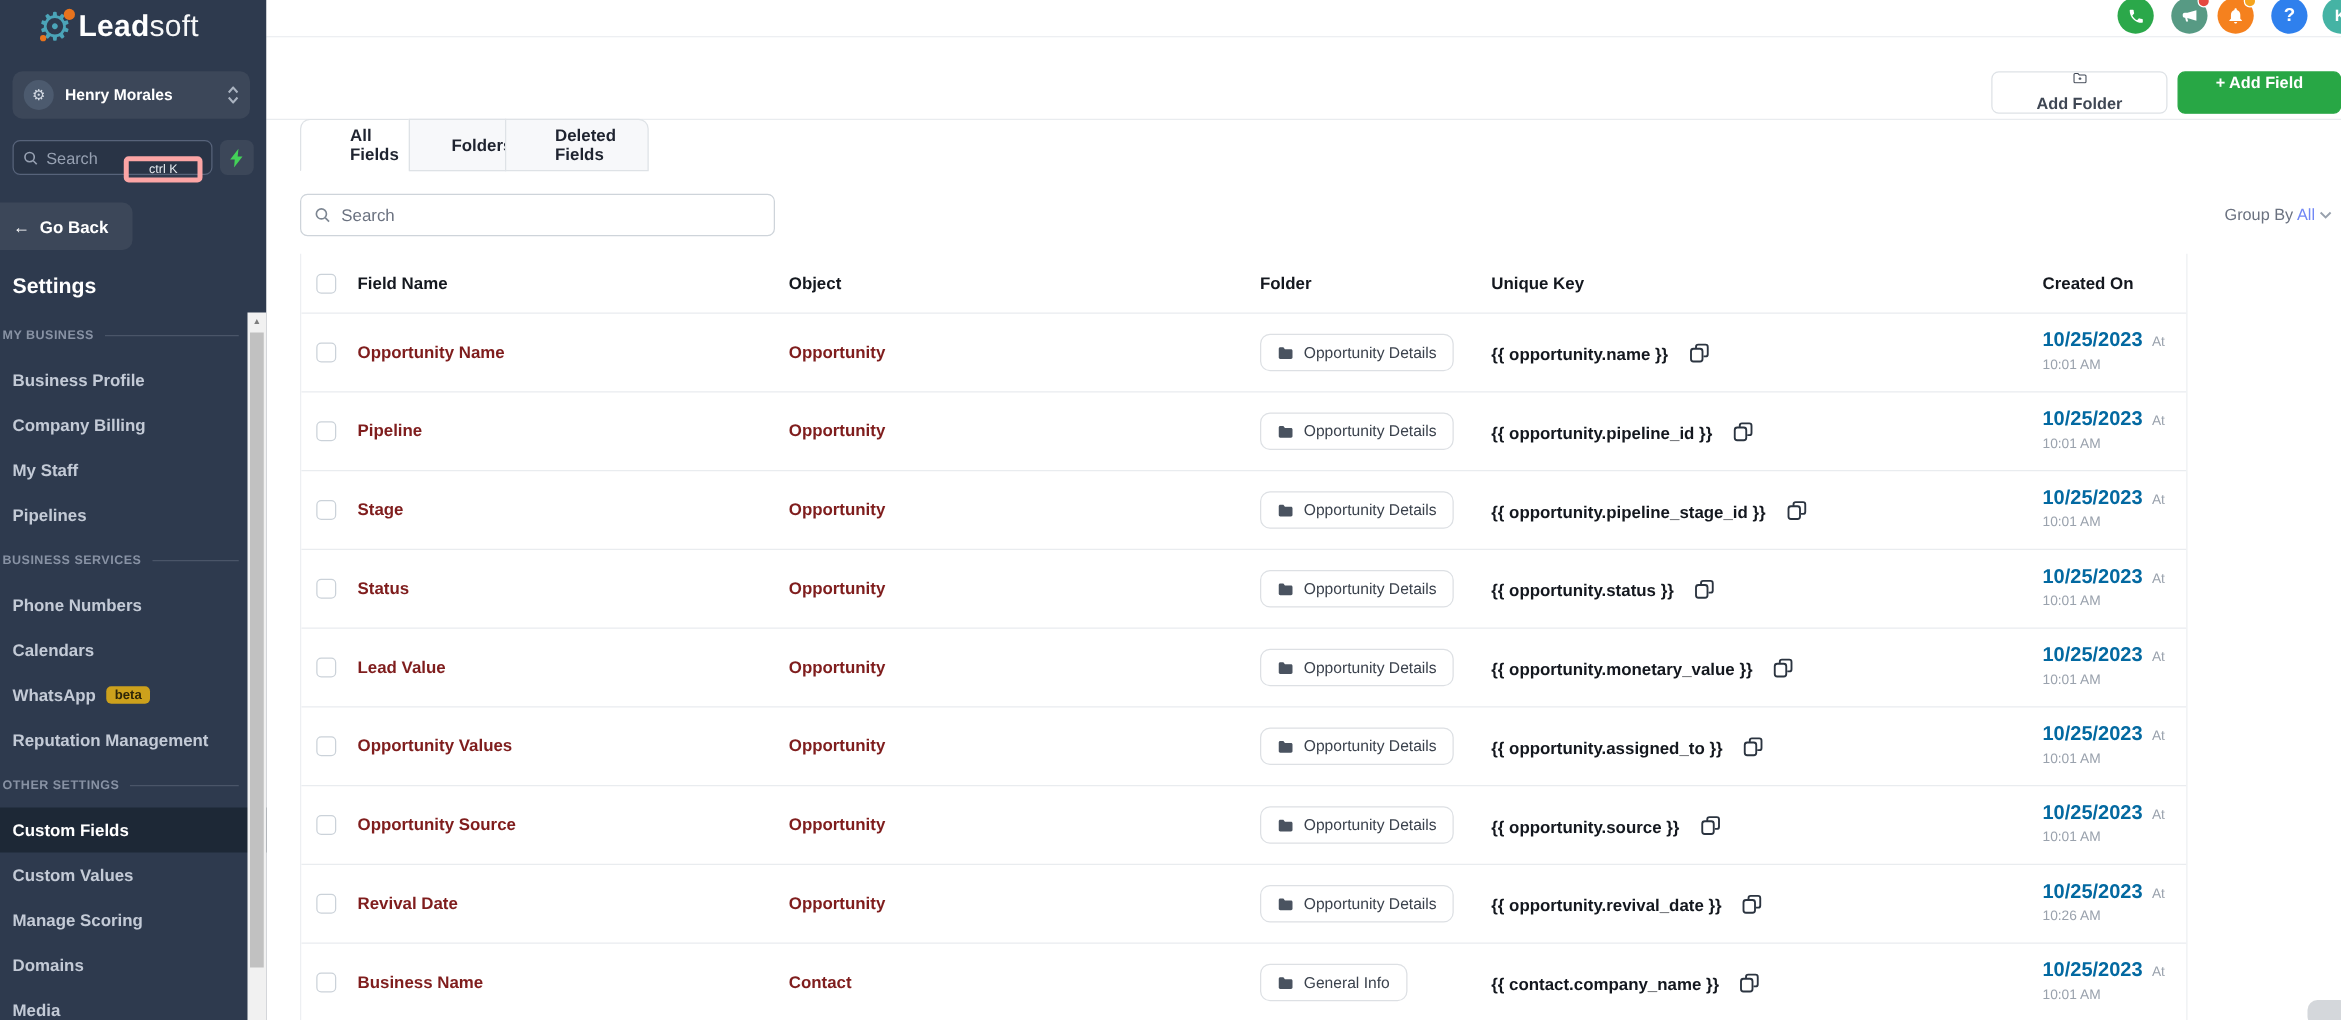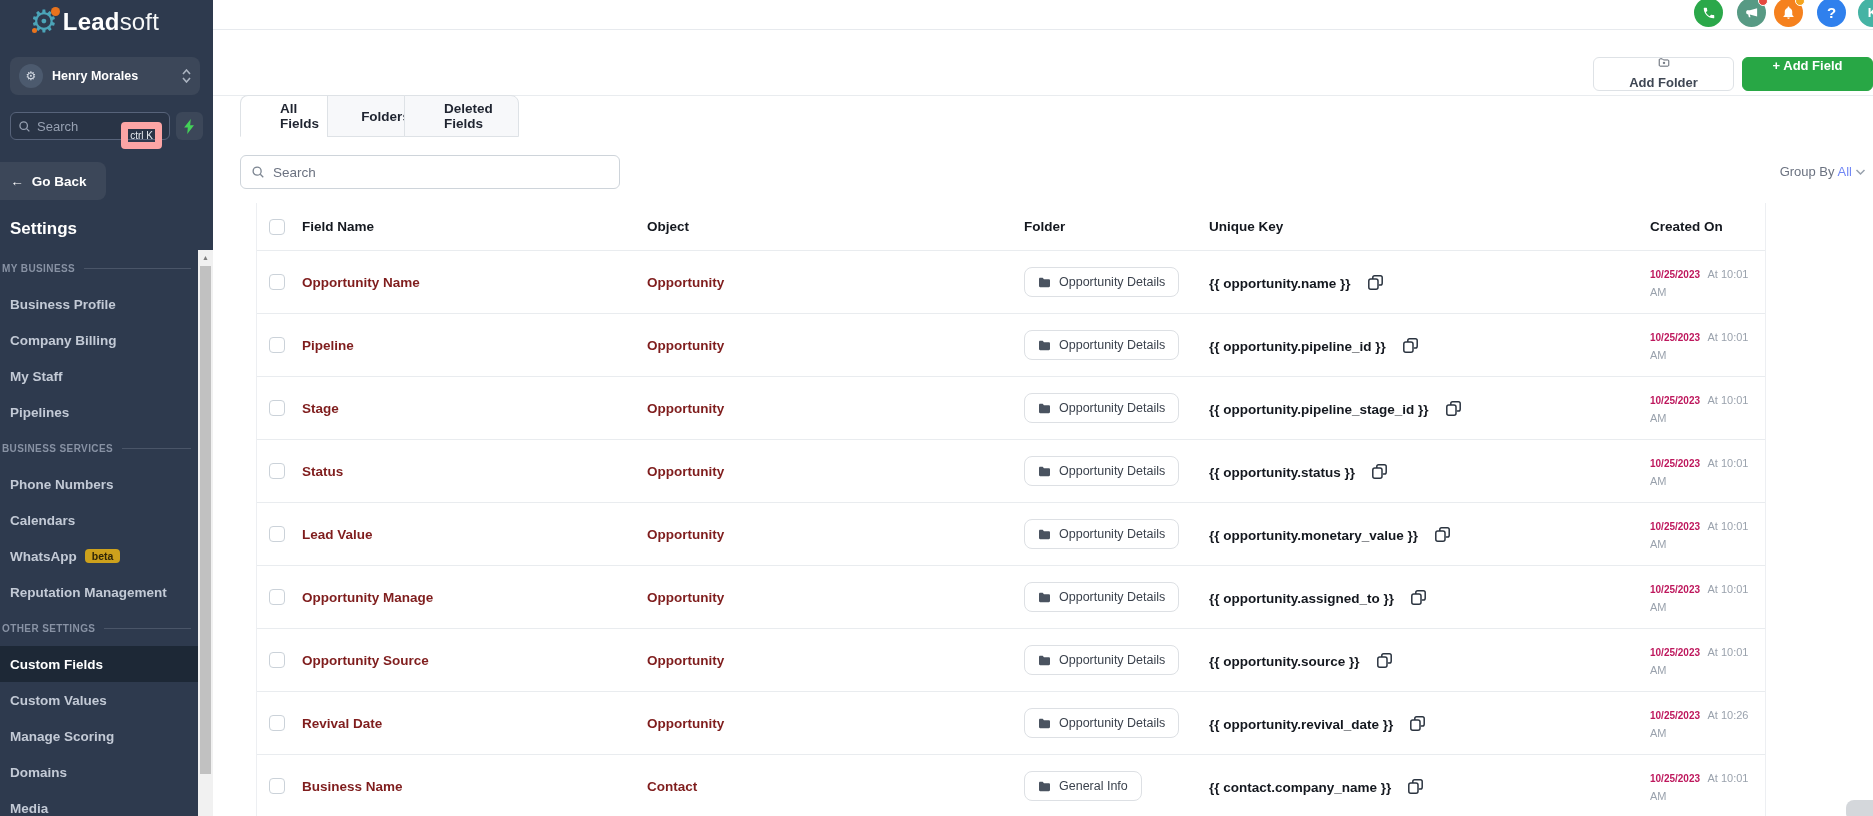--- a/index.html
+++ b/index.html
@@ -21,21 +21,21 @@
   .user-pill { position:absolute; left:10px; top:57px; width:190px; height:38px; background:#3c4759; border-radius:8px;
     display:flex; align-items:center; gap:9px; padding:0 9px; cursor:pointer; }
   .user-avatar { width:24px; height:24px; border-radius:50%; background:#4c5a6e; color:#d4dae3; display:flex; align-items:center; justify-content:center; font-size:12px; flex:none; }
   .user-name { font-size:12.5px; font-weight:700; flex:1; }
   .pill-chevrons { display:flex; flex-direction:column; align-items:center; gap:2px; }
 
   .search-row { position:absolute; left:10px; top:112px; width:193px; display:flex; gap:6px; }
   .sb-search { flex:1; height:28px; border:1px solid #57637a; border-radius:6px; background:rgba(0,0,0,.10);
     display:flex; align-items:center; gap:6px; padding:0 7px; cursor:text; }
   .sb-search-text { color:#97a1b2; font-size:13px; flex:1; }
-  .kbd { border:7px solid #fca5a5; border-radius:4px; font-size:10px; color:#e7ebf0; padding:1px 2px; white-space:nowrap;margin-top:18px; }
+  .kbd { border:4px solid #fca5a5; border-radius:4px; font-size:10px; color:#e7ebf0; padding:1px 16px; white-space:nowrap;margin-top:18px; }
   .bolt-btn { width:27px; height:28px; background:#3c4759; border-radius:6px; display:flex; align-items:center; justify-content:center; cursor:pointer; flex:none; }
 
   .go-back { position:absolute; left:-9px; top:162px; width:115px; height:38px; background:#3c4759; border-radius:8px;
     color:#fff; font-weight:700; font-size:13.5px; display:flex; align-items:center; justify-content:center; gap:8px; cursor:pointer; }
 
   .settings-title { position:absolute; left:10px; top:219px; font-size:17px; font-weight:700; }
 
   .sb-nav { position:absolute; left:0; top:250px; right:0; }
   .sb-section { height:36px; display:flex; align-items:center; gap:9px; padding-left:2px; }
   .sb-section-text { font-size:10px; font-weight:700; letter-spacing:.4px; color:#8892a4; }
@@ -76,34 +76,34 @@
 
   
   .main-search { position:absolute; left:240px; top:155px; width:380px; height:34px; border:1px solid #ced4da; border-radius:6px;
     display:flex; align-items:center; gap:8px; padding:0 10px; background:#fff; cursor:text; }
   .main-search-text { font-size:13.5px; color:#6b7280; }
   .groupby { position:absolute; top:164px; right:7px; display:flex; align-items:center; gap:3px; font-size:13px; cursor:pointer; }
   .groupby-label { color:#6b7280; }
   .groupby-value { color:#7187f5; }
 
   
-  .table { position:absolute; left:256px; top:203px; width:1510px; height:613px; background:#fff;
+  .table { position:absolute; left:240px; top:203px; width:1510px; height:613px; background:#fff;
     border-left:1px solid #edeff2; border-right:1px solid #edeff2; overflow:hidden; }
   .grid { display:grid; grid-template-columns:45px 345px 377px 185px 441px 1fr; align-items:center; }
   .thead { height:47px; font-size:13.5px; font-weight:700; color:#14181f; }
   .trow { height:63px; border-top:1px solid #e9ecef; }
   .cell-check { padding-left:12px; }
   .checkbox { width:16px; height:16px; border:1.5px solid #cbd2d9; border-radius:4px; background:#fff; cursor:pointer; }
   .fname, .obj { font-size:13.5px; font-weight:700; color:#7f1d1d; }
   .chip { display:inline-flex; align-items:center; gap:8px; border:1px solid #dde0e4; border-radius:8px; padding:7px 13px;
     background:#fff; font-size:12.5px; color:#3b424d; cursor:pointer; }
   .cell-key { display:flex; align-items:flex-end; gap:16px; }
   .key { font-size:13.5px; font-weight:700; color:#14181f; }
   .copy-icon { display:inline-flex; cursor:pointer; }
-  .date { font-size:10px; font-weight:700; color:#be185d;text-align:right; }
+  .date { font-size:16px; font-weight:700; color:#0369a1;text-align:right; }
   .time { font-size:11px; color:#9aa2ad; margin-left:5px; }
 
   .scroll-corner { position:absolute; right:-7px; bottom:-5px; width:34px; height:21px; background:#d4d7db; border-radius:8px; }
 </style>
 </head>
 <body>
 
 <div class="sidebar">
   <div class="logo">
     <span class="logo-gear">⚙<span class="orange-dot"></span><span class="orange-dot2"></span></span>
@@ -404,21 +404,21 @@
             </svg>
       </span>
     </div>
     <div><span class="date">10/25/2023</span><span class="time"> At 10:01 AM</span></div>
   </div>
 
   <div class="grid trow">
     <div class="cell-check">
           <div class="checkbox"></div>
         </div>
-    <div><span class="fname">Opportunity Manage</span></div>
+    <div><span class="fname">Opportunity Values</span></div>
     <div><span class="obj">Opportunity</span></div>
     <div>
       <span class="chip">
         <svg width="13" height="11" viewBox="0 0 16 14">
               <path fill="#4a5360" d="M1 2.5C1 1.7 1.7 1 2.5 1h3.2l1.6 2h6.2c.8 0 1.5.7 1.5 1.5v7c0 .8-.7 1.5-1.5 1.5h-11C1.7 13 1 12.3 1 11.5z"></path>
             </svg>
         <span class="chip-label">Opportunity Details</span>
       </span>
     </div>
     <div class="cell-key">

